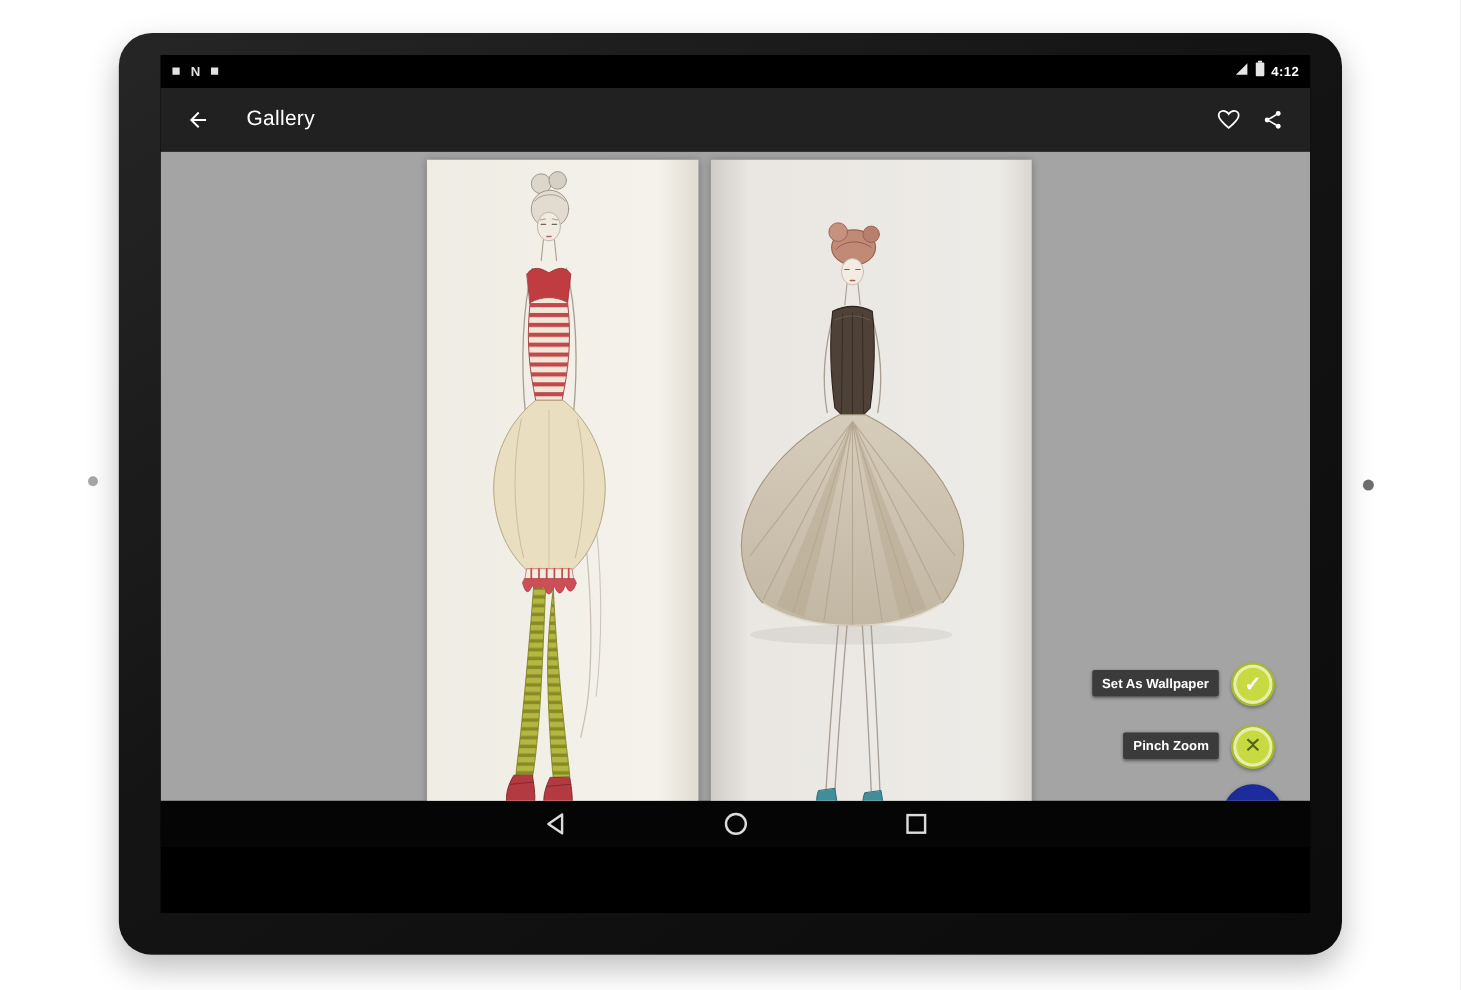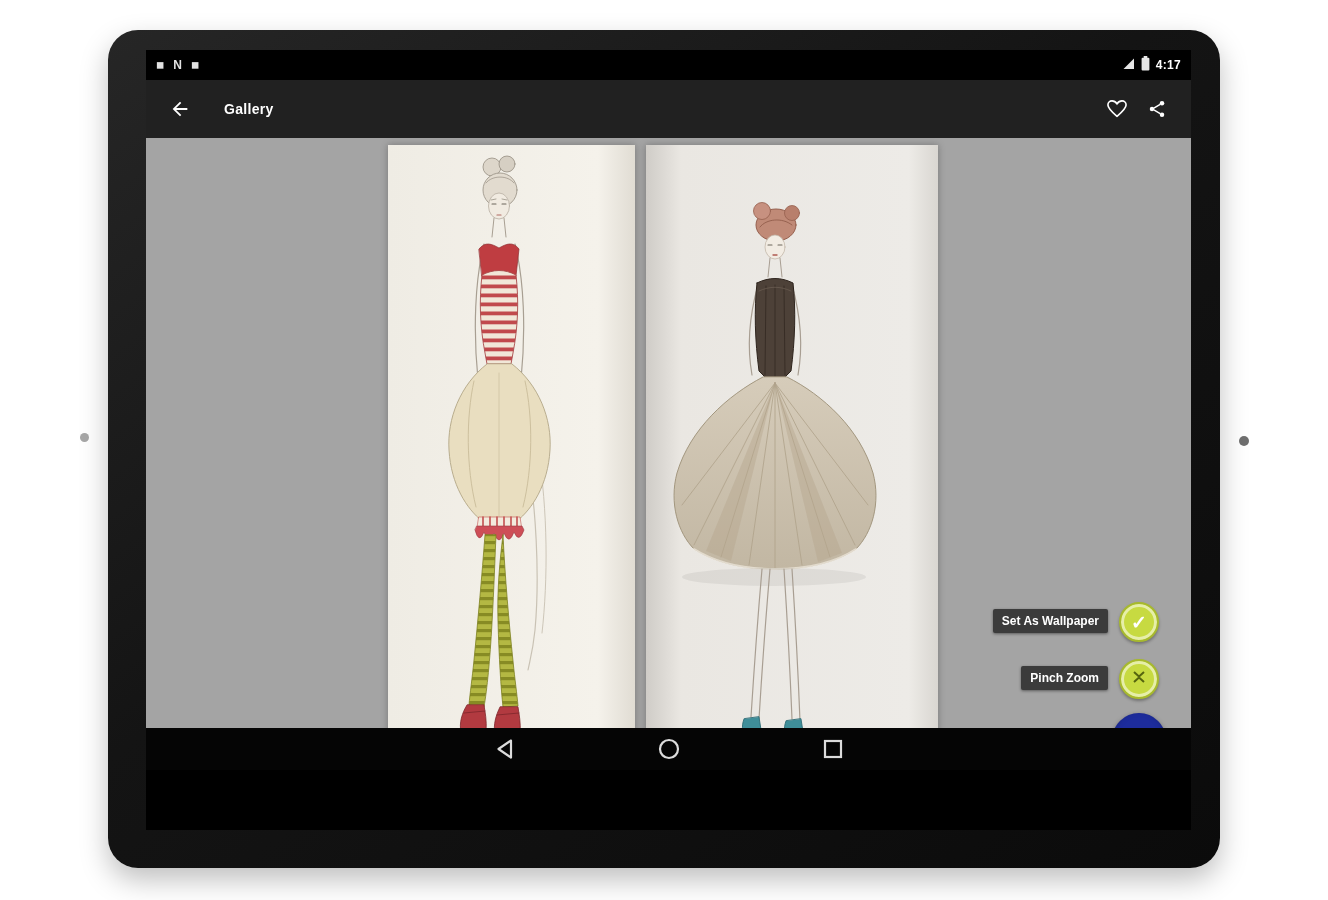--- a/index.html
+++ b/index.html
@@ -47,21 +47,21 @@
   .app-bar {
     height: 58px; background: #212121;
     display: flex; align-items: center;
     padding: 0 14px; color: #fff;
   }
   .icon-btn {
     width: 40px; height: 40px;
     display: flex; align-items: center; justify-content: center;
     cursor: pointer;
   }
-  .app-title { font-size: 14px; font-weight: 700; margin-left: 24px; letter-spacing: 0.3px; }
+  .app-title { font-size: 19px; font-weight: 400; margin-left: 24px; letter-spacing: 0.3px; }
   .app-bar .spacer { flex: 1; }
 
   
   .content {
     position: relative; height: 590px;
     background: #a4a4a4;
     overflow: hidden;
   }
   .sketch {
     position: absolute; top: 7px; height: 632px;
@@ -137,21 +137,21 @@
           <svg width="13" height="13" viewBox="0 0 13 13">
               <path d="M1.5 12 L12 12 L12 1.5 Z" fill="#e6e6e6"></path>
             </svg>
         </span>
         <span>
           <svg width="9" height="15" viewBox="0 0 9 15">
               <rect x="2.7" y="0" width="3.6" height="2" fill="#e6e6e6"></rect>
               <rect x="0.6" y="1.8" width="7.8" height="12.6" rx="1" fill="#e6e6e6"></rect>
             </svg>
         </span>
-        <span class="status-time">4:17</span>
+        <span class="status-time">4:12</span>
       </div>
     </div>
 
     <div class="app-bar">
       <div class="icon-btn">
         <svg width="22" height="22" viewBox="0 0 24 24">
             <path d="M20 11 H7.8 L13.4 5.4 L12 4 L4 12 L12 20 L13.4 18.6 L7.8 13 H20 Z" fill="#fff"></path>
           </svg>
       </div>
       <div class="app-title">Gallery</div>

